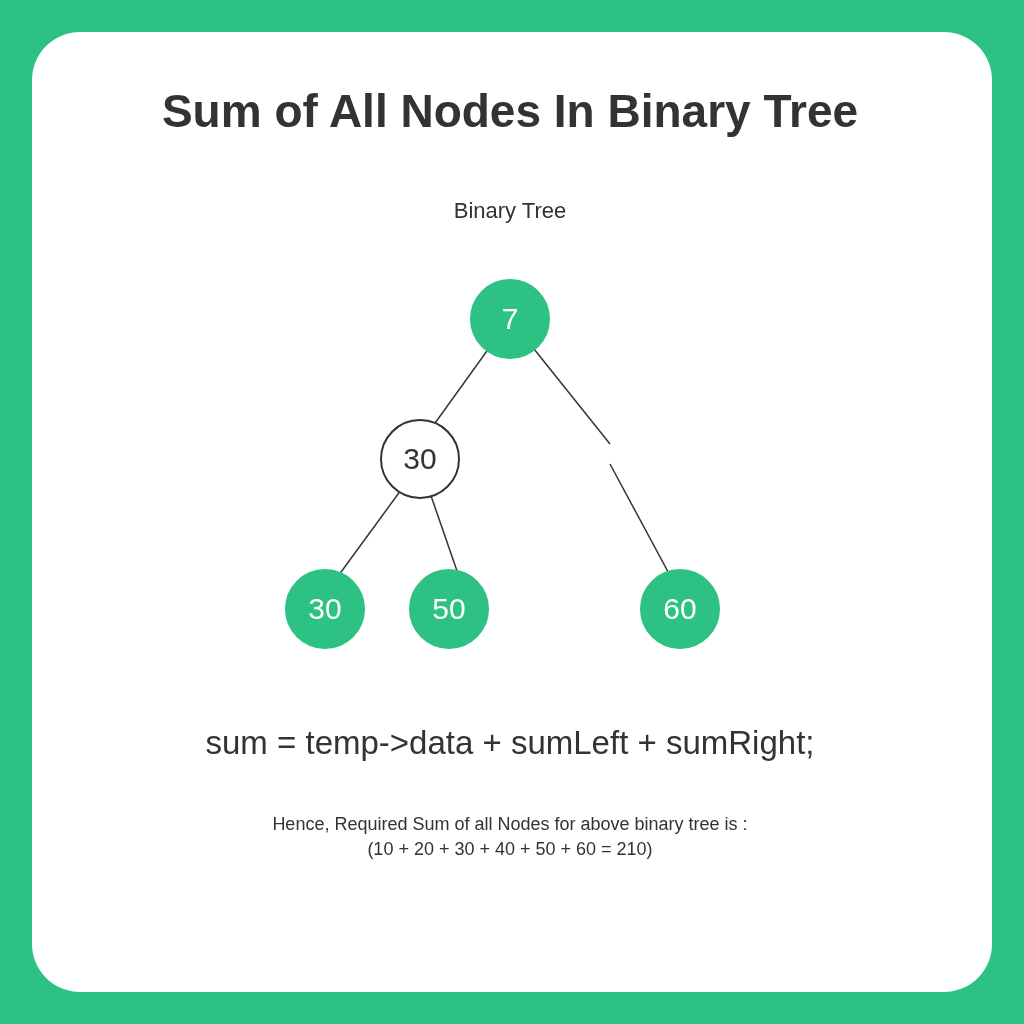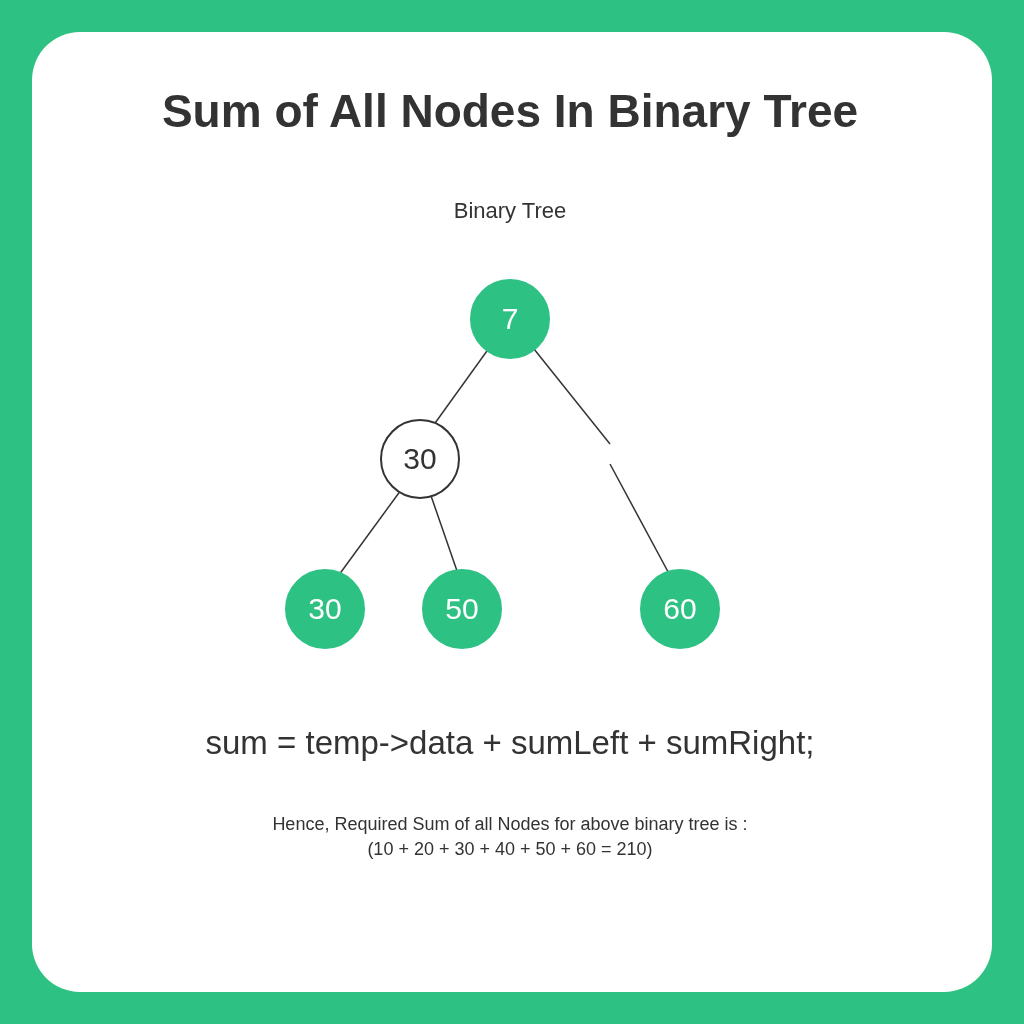--- a/index.html
+++ b/index.html
@@ -102,21 +102,21 @@
 
     <div class="node green" style="left:300px; top:55px;">
       <span>7</span>
     </div>
     <div class="node white" style="left:210px; top:195px;">
       <span>30</span>
     </div>
     <div class="node green" style="left:115px; top:345px;">
       <span>30</span>
     </div>
-    <div class="node green" style="left:252px; top:345px;">
+    <div class="node green" style="left:239px; top:345px;">
       <span>50</span>
     </div>
     <div class="node green" style="left:470px; top:345px;justify-content:center;">
       <span>60</span>
     </div>
   </div>
 
   <div class="formula">sum = temp-&gt;data + sumLeft + sumRight;</div>
 
   <div class="result-line1">Hence, Required Sum of all Nodes for above binary tree is :</div>

